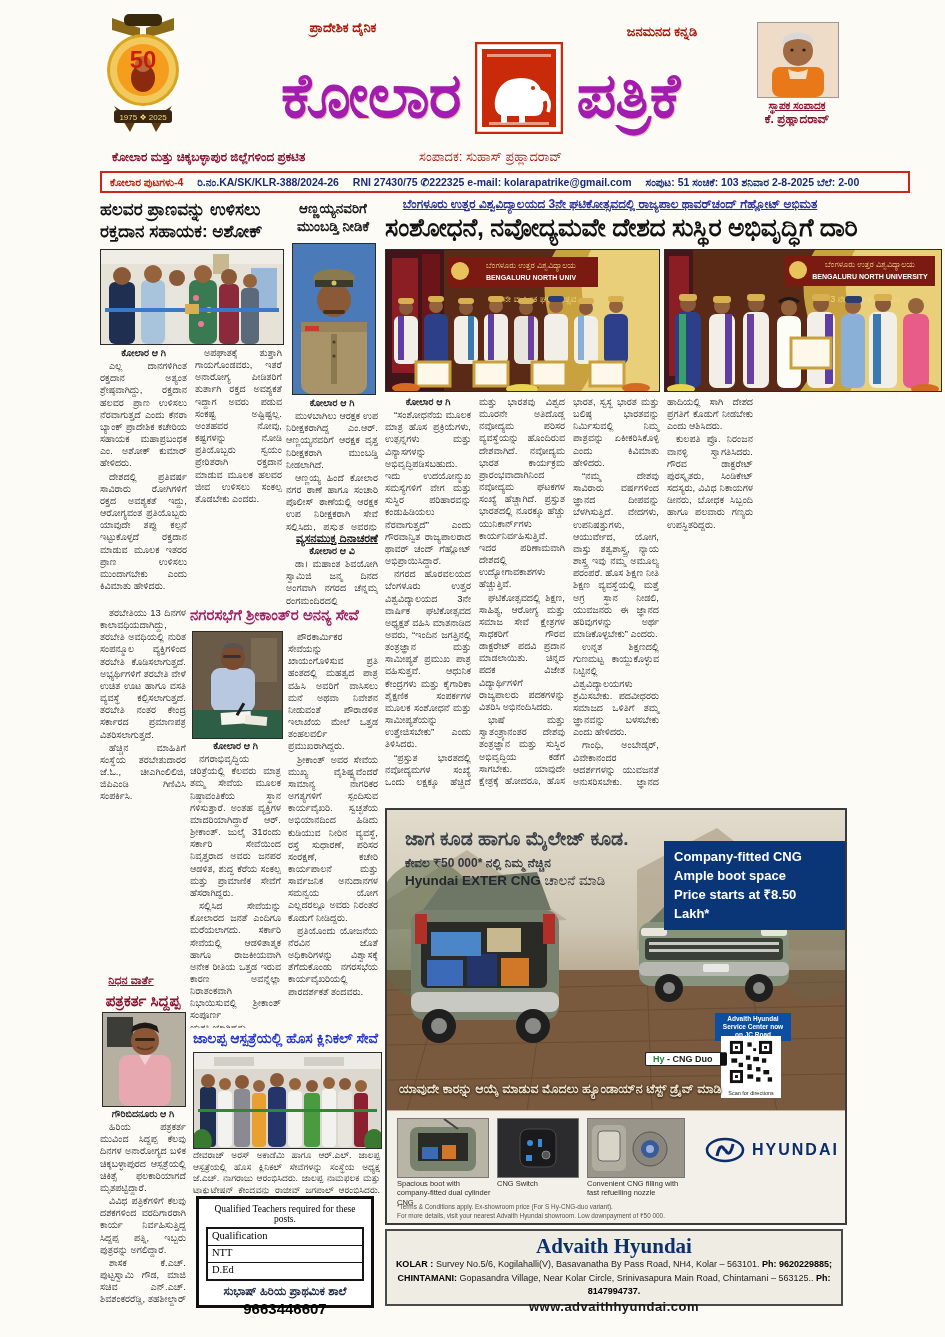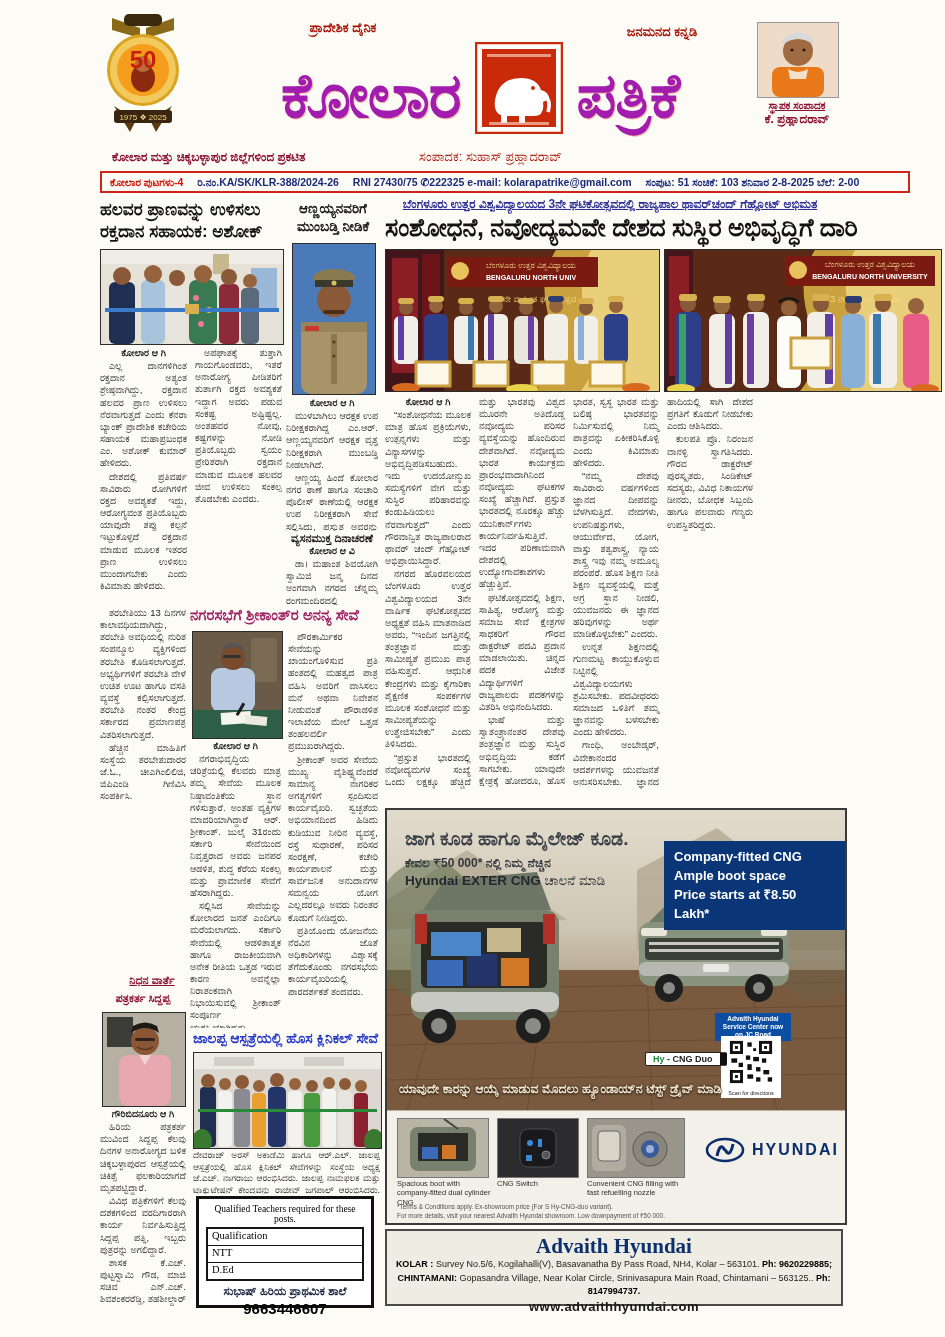--- a/index.html
+++ b/index.html
@@ -172,22 +172,22 @@
       <p class="dl">ಕೋಲಾರ ಆ ಗಿ</p>
       <p>ಎಲ್ಲ ದಾನಗಳಿಗಿಂತ ರಕ್ತದಾನ ಅತ್ಯಂತ ಶ್ರೇಷ್ಠವಾಗಿದ್ದು, ರಕ್ತದಾನ ಹಲವರ ಪ್ರಾಣ ಉಳಿಸಲು ನೆರವಾಗುತ್ತದೆ ಎಂದು ಕೆನರಾ ಬ್ಯಾಂಕ್ ಪ್ರಾದೇಶಿಕ ಕಚೇರಿಯ ಸಹಾಯಕ ಮಹಾಪ್ರಬಂಧಕ ಎಂ. ಅಶೋಕ್ ಕುಮಾರ್ ಹೇಳಿದರು.</p>
       <p>ದೇಶದಲ್ಲಿ ಪ್ರತಿವರ್ಷ ಸಾವಿರಾರು ರೋಗಿಗಳಿಗೆ ರಕ್ತದ ಅವಶ್ಯಕತೆ ಇದ್ದು, ಆರೋಗ್ಯವಂತ ಪ್ರತಿಯೊಬ್ಬರು ಯಾವುದೇ ತಪ್ಪು ಕಲ್ಪನೆ ಇಟ್ಟುಕೊಳ್ಳದೆ ರಕ್ತದಾನ ಮಾಡುವ ಮೂಲಕ ಇತರರ ಪ್ರಾಣ ಉಳಿಸಲು ಮುಂದಾಗಬೇಕು ಎಂದು ಕಿವಿಮಾತು ಹೇಳಿದರು.</p>
       <p>ಅಪಘಾತಕ್ಕೆ ತುತ್ತಾಗಿ ಗಾಯಗೊಂಡವರು, ಇತರೆ ಅನಾರೋಗ್ಯ ಪೀಡಿತರಿಗೆ ತುರ್ತಾಗಿ ರಕ್ತದ ಅವಶ್ಯಕತೆ ಇದ್ದಾಗ ಅವರು ಪಡುವ ಸಂಕಷ್ಟ ಅಷ್ಟಿಷ್ಟಲ್ಲ. ಅಂತಹವರ ನೋವು, ಕಷ್ಟಗಳನ್ನು ನೋಡಿ ಪ್ರತಿಯೊಬ್ಬರು ಸ್ವಯಂ ಪ್ರೇರಿತರಾಗಿ ರಕ್ತದಾನ ಮಾಡುವ ಮೂಲಕ ಹಲವರ ಜೀವ ಉಳಿಸಲು ಸಂಕಲ್ಪ ತೊಡಬೇಕು ಎಂದರು.</p>
     </div>
   <div class="abs body" style="left:100px;top:607px;width:86px;height:364px;">
       <p>ತರಬೇತಿಯು 13 ದಿನಗಳ ಕಾಲಾವಧಿಯದಾಗಿದ್ದು, ತರಬೇತಿ ಅವಧಿಯಲ್ಲಿ ನುರಿತ ಸಂಪನ್ಮೂಲ ವ್ಯಕ್ತಿಗಳಿಂದ ತರಬೇತಿ ಕೊಡಿಸಲಾಗುತ್ತದೆ. ಅಭ್ಯರ್ಥಿಗಳಿಗೆ ತರಬೇತಿ ವೇಳೆ ಉಚಿತ ಊಟ ಹಾಗೂ ವಸತಿ ವ್ಯವಸ್ಥೆ ಕಲ್ಪಿಸಲಾಗುತ್ತದೆ. ತರಬೇತಿ ನಂತರ ಕೇಂದ್ರ ಸರ್ಕಾರದ ಪ್ರಮಾಣಪತ್ರ ವಿತರಿಸಲಾಗುತ್ತದೆ.</p>
       <p>ಹೆಚ್ಚಿನ ಮಾಹಿತಿಗೆ ಸಂಸ್ಥೆಯ ತರಬೇತುದಾರರ ಜೆ.ಓ., ಚೀಎಗಿಂಲಿಲಿಜಿ, ಜಿಪಿಎಂಡಿ ಗಿಣಿವಿಸಿ ಸಂಪರ್ಕಿಸಿ.</p>
     </div>
 
-  <div class="abs obit-label" style="left:109px;top:974px;width:86px;">ನಿಧನ ವಾರ್ತೆ</div>
-  <div class="abs" style="left:100px;top:992px;width:86px;text-align:center;font-size:11px;font-weight:800;color:#8c1030;">ಪತ್ರಕರ್ತ ಸಿದ್ದಪ್ಪ</div>
+  <div class="abs obit-label" style="left:88px;top:974px;width:86px;">ನಿಧನ ವಾರ್ತೆ</div>
+  <div class="abs" style="left:100px;top:992px;width:86px;text-align:center;font-size:15px;font-weight:800;color:#8c1030;">ಪತ್ರಕರ್ತ ಸಿದ್ದಪ್ಪ</div>
   <div class="abs photo" style="left:102px;top:1012px;width:82px;height:93px;">
     <svg viewBox="0 0 82 93">
       <rect width="82" height="93" fill="#b6b0a2"></rect>
       <rect x="4" y="4" width="26" height="30" fill="#3c3c38"></rect>
       <rect x="16" y="42" width="52" height="51" rx="9" fill="#e8a8b0"></rect>
       <path d="M36,42 h12 l-6,10 z" fill="#f3d0d4"></path>
       <circle cx="42" cy="28" r="14" fill="#8a5636"></circle>
       <path d="M28,20 q14,-10 28,0 l-2,-7 q-12,-7 -24,0 z" fill="#1d1a16"></path>
       <rect x="32" y="25" width="20" height="3" rx="1.5" fill="#2c241c"></rect>
       <path d="M34,34 q8,5 16,0" stroke="#5f3a22" stroke-width="1.5" fill="none"></path>
@@ -215,21 +215,21 @@
       <circle cx="41" cy="98" r="1.6" fill="#50401f"></circle>
         <circle cx="41" cy="112" r="1.6" fill="#50401f"></circle>
       <rect x="12" y="82" width="14" height="5" fill="#c83a2a"></rect>
     </svg>
   </div>
   <div class="abs body" style="left:286px;top:397px;width:92px;height:134px;">
       <p class="dl">ಕೋಲಾರ ಆ ಗಿ</p>
       <p>ಮುಳಬಾಗಿಲು ಆರಕ್ಷಕ ಉಪ ನಿರೀಕ್ಷಕರಾಗಿದ್ದ ಎಂ.ಆರ್. ಆಣ್ಣಯ್ಯನವರಿಗೆ ಆರಕ್ಷಕ ವೃತ್ತ ನಿರೀಕ್ಷಕರಾಗಿ ಮುಂಬಡ್ತಿ ನೀಡಲಾಗಿದೆ.</p>
       <p>ಆಣ್ಣಯ್ಯ ಹಿಂದೆ ಕೋಲಾರ ನಗರ ಠಾಣೆ ಹಾಗೂ ಸಂಚಾರಿ ಪೊಲೀಸ್ ಠಾಣೆಯಲ್ಲಿ ಆರಕ್ಷಕ ಉಪ ನಿರೀಕ್ಷಕರಾಗಿ ಸೇವೆ ಸಲ್ಲಿಸಿದ್ದು, ಪ್ರಸ್ತುತ ಅವರನ್ನು ಜಿಲ್ಲಾ ಗುಪ್ತ ಶಾಖೆಗೆ ವರ್ಗಾವಣೆ ಮಾಡಿ ಆದೇಶಿಸಲಾಗಿದೆ.</p>
     </div>
-  <div class="abs hl" style="left:286px;top:531px;width:92px;font-size:11px;text-align:center;">ವ್ಯಸನಮುಕ್ತ ದಿನಾಚರಣೆ</div>
+  <div class="abs hl" style="left:286px;top:531px;width:92px;font-size:11px;text-align:right;text-decoration:underline;">ವ್ಯಸನಮುಕ್ತ ದಿನಾಚರಣೆ</div>
   <div class="abs body" style="left:286px;top:545px;width:92px;height:60px;">
       <p class="dl">ಕೋಲಾರ ಆ ವಿ</p>
       <p>ಡಾ। ಮಹಾಂತ ಶಿವಯೋಗಿ ಸ್ವಾಮಿಜಿ ಜನ್ಮ ದಿನದ ಅಂಗವಾಗಿ ನಗರದ ಚೆನ್ನಮ್ಮ ರಂಗಮಂದಿರದಲ್ಲಿ ಏರ್ಪಡಿಸಿರುವ ವ್ಯಸನ ಮುಕ್ತ ದಿನಾಚರಣೆಯನ್ನು ಇಂದು ಬೆಳಗ್ಗೆ 10-30ಕ್ಕೆ ಜಿಲ್ಲಾಧಿಕಾರಿ ಡಾ। ಎಂ.ಆರ್. ರವಿ ಅಧ್ಯಕ್ಷತೆಯಲ್ಲಿ ಜಿಲ್ಲಾ ಪಂಚಾಯಿತಿ ಮುಖ್ಯ ಕಾರ್ಯ ನಿರ್ವಹಣಾಧಿಕಾರಿ ಪ್ರಭಾಗ್ ಹ. ವಾಗೀನವಾಡಿ ಉದ್ಘಾಟಿಸುವರು.</p>
     </div>
 
   <div class="abs subhead-maroon" style="left:190px;top:606px;width:190px;font-size:15px;line-height:1.2;">ನಗರಸಭೆಗೆ ಶ್ರೀಕಾಂತ್‌ರ ಅನನ್ಯ ಸೇವೆ</div>
   <div class="abs photo" style="left:192px;top:631px;width:89px;height:106px;">
     <svg viewBox="0 0 89 106">
       <rect width="89" height="106" fill="#6a5a48"></rect>
       <rect x="58" y="6" width="26" height="44" fill="#7a6a54"></rect>

